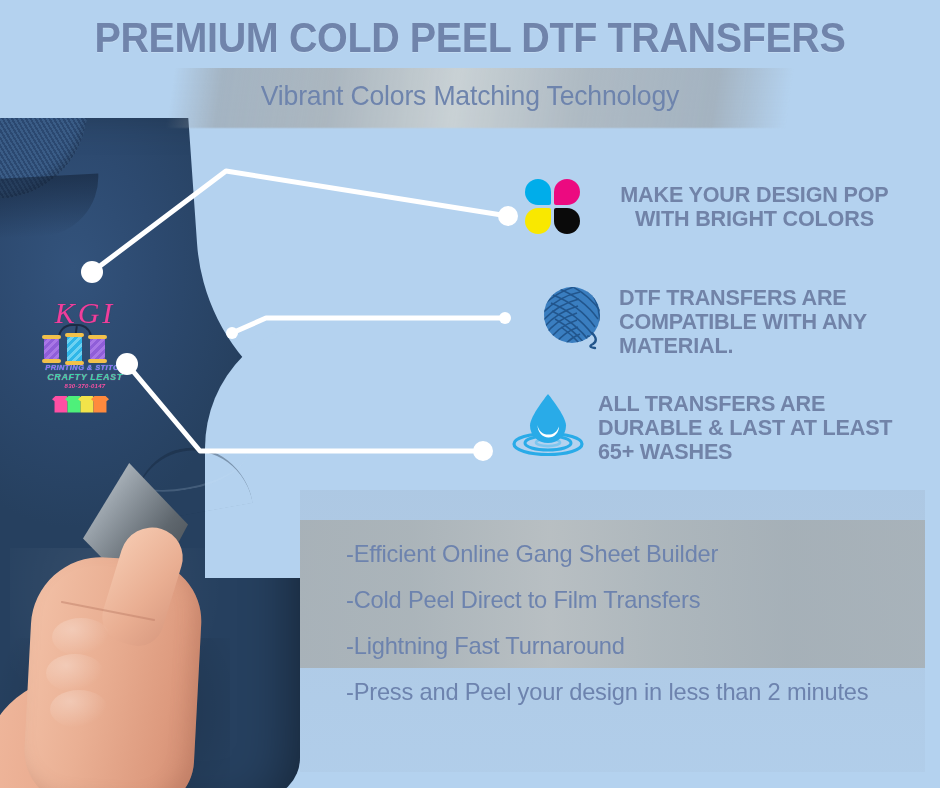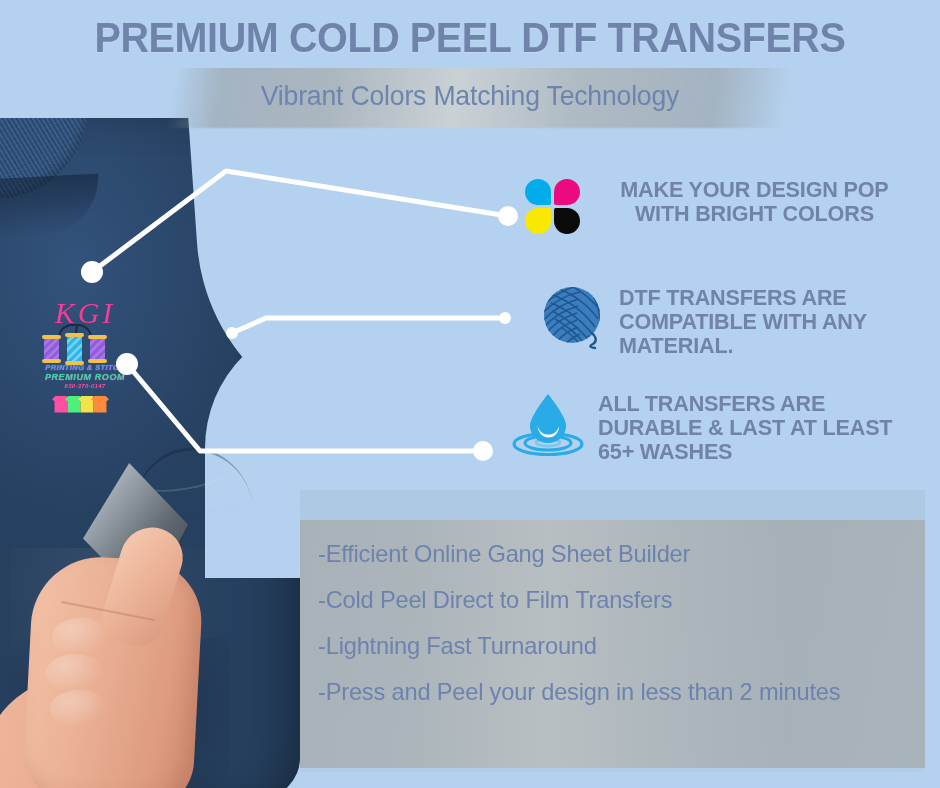--- a/index.html
+++ b/index.html
@@ -214,21 +214,21 @@
   .feature{
     position:absolute; display:flex; align-items:flex-start; gap:14px;
   }
   .f-icon{ flex:0 0 auto; }
   .f-text{
     font-size:22.5px; font-weight:800; line-height:1.07;
     color:#7183a8; letter-spacing:-.2px;
     transform: scaleX(.96); transform-origin:left center;
     text-transform:uppercase;
   }
-  #feature-1{ left:524px; top:178px; }
+  #feature-1{ left:524px; top:178px;align-items:center; }
   #feature-1 .f-text{ text-align:center; width:330px; transform:scaleX(.96);}
   #feature-2{ left:543px; top:286px; }
   #feature-2 .f-text{ width:320px; }
   #feature-3{ left:512px; top:392px; }
   #feature-3 .f-text{ width:330px; }
 
   
   .cmyk{ position:relative; width:58px; height:58px; }
   .cmyk i{ position:absolute; width:26px; height:26px; display:block; }
   .cmyk .c{ left:1px;  top:1px;  background:#00adea; border-radius:13px 13px 2px 13px; }
@@ -241,28 +241,29 @@
 
   
   .drop{ position:relative; width:72px; height:66px; }
 
   
   .panel-back{
     position:absolute; left:300px; top:490px; width:625px; height:282px;
     background: linear-gradient(180deg, rgba(150,165,185,.22), rgba(150,165,185,.10));
   }
   .panel{
-    position:absolute; left:300px; top:520px; width:625px; height:248px;
+    position:absolute; left:300px; top:520px; width:625px; height:148px;
     background: linear-gradient(90deg,
       rgba(166,171,172,.78) 0%,
       rgba(170,175,175,.80) 18%,
       rgba(186,189,188,.84) 40%,
       rgba(173,178,178,.80) 58%,
       rgba(163,169,171,.78) 78%,
       rgba(166,172,174,.78) 100%);
+    padding-left: 28px;
   }
   .panel ul{ list-style:none; padding:14px 0 0 18px; }
   .panel li{
     font-size:24px; color:#6d83ae; line-height:1; padding:7.5px 0 14.5px 0;
     letter-spacing:-.2px; white-space:nowrap;
     transform: scaleX(.985); transform-origin:left center;
   }
 </style>
 </head>
 <body>
@@ -294,21 +295,21 @@
   <div class="logo">
     <div class="logo-kgi">KGI</div>
     <div class="spools">
       <div class="thread"></div>
       <div class="needle"></div>
       <div class="spool sp1"></div>
       <div class="spool sp2"></div>
       <div class="spool sp3"></div>
     </div>
     <div class="logo-line1">PRINTING &amp; STITCH</div>
-    <div class="logo-line2">PREMIUM ROOM</div>
+    <div class="logo-line2">CRAFTY LEAST</div>
     <div class="logo-phone">830-370-0147</div>
     <div class="tees">
       <div class="tee t1">
           <span></span>
         </div>
       <div class="tee t2">
           <span></span>
         </div>
       <div class="tee t3">
           <span></span>

